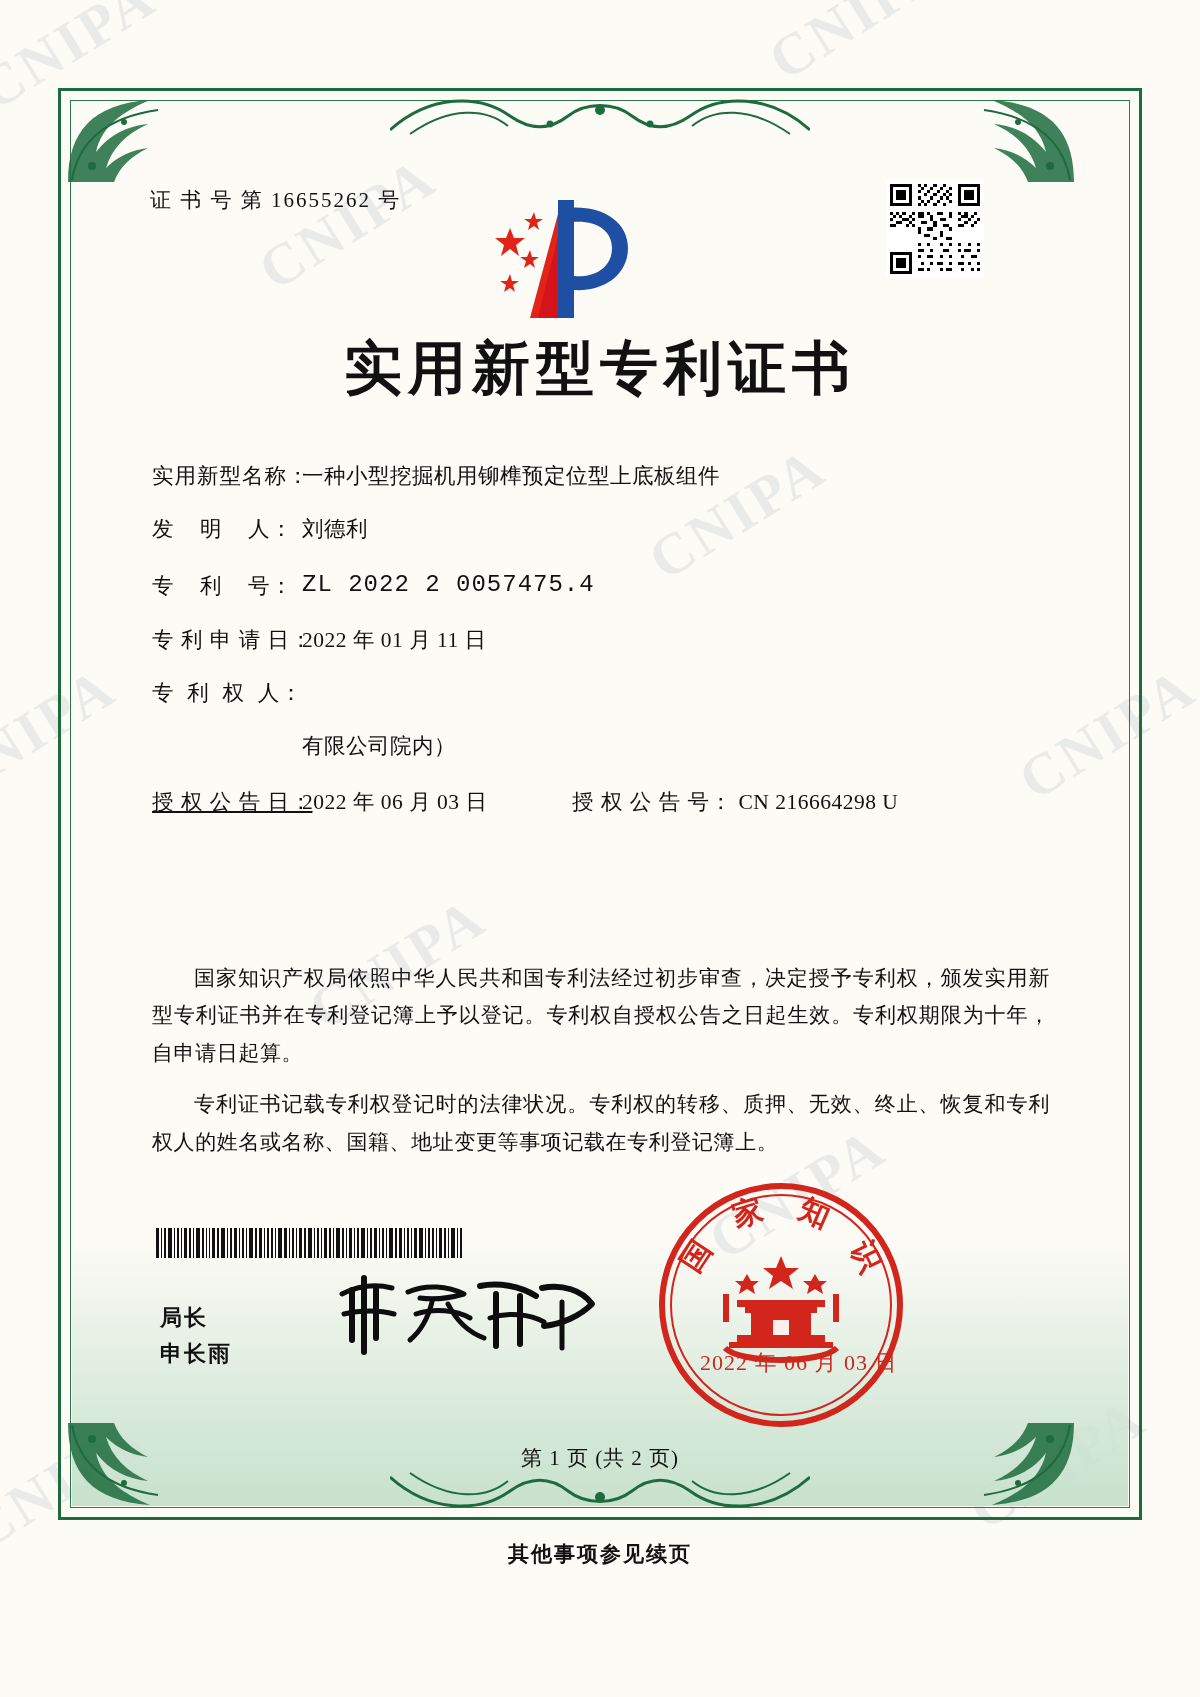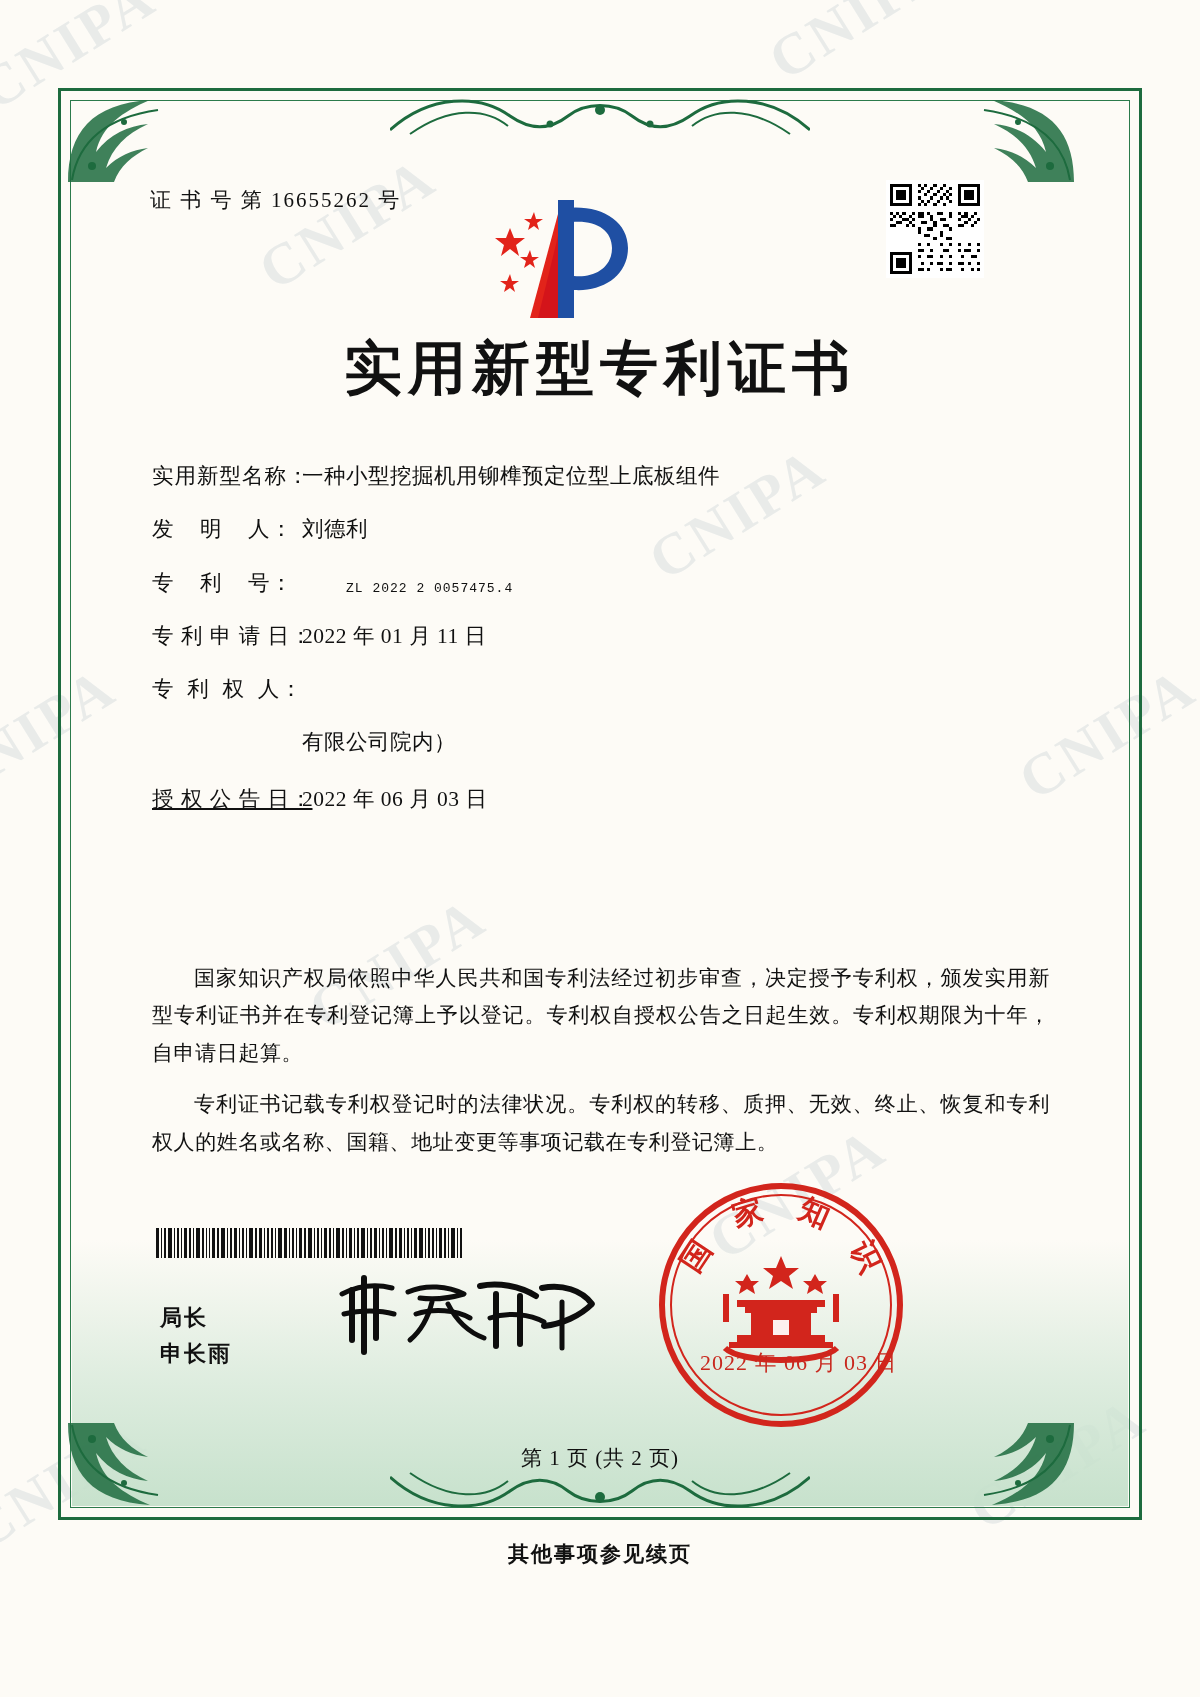--- a/index.html
+++ b/index.html
@@ -173,23 +173,22 @@
     flex: 0 0 150px;
     letter-spacing: 1px;
     white-space: pre;
   }
   .f-value {
     flex: 1 1 auto;
     letter-spacing: 0.5px;
   }
   .f-value.mono {
     font-family: "Liberation Mono", "DejaVu Sans Mono", monospace;
-    font-size: 13px;
+    font-size: 24px;
     letter-spacing: 1px;
-    margin-left: 44px;
   }
   .addr-second {
     margin-left: 150px;
     letter-spacing: 0.5px;
   }
 
   .pub-row {
     display: flex;
     align-items: flex-start;
     margin-bottom: 8px;
@@ -542,20 +541,24 @@
       <div class="f-label">专  利  权  人：</div>
     </div>
 
     <div class="addr-second" style="margin-bottom:24px;">有限公司院内）</div>
 
     <div class="pub-row">
       <div class="pub-left">
         <div class="f-label">授 权 公 告 日：</div>
         <div class="f-value">2022 年 06 月 03 日</div>
       </div>
+      <div class="pub-right">
+        <div class="f-label2">授 权 公 告 号：</div>
+        <div class="f-value">CN 216664298 U</div>
+      </div>
     </div>
 
   </div>
 
   <div class="paragraphs">
     <p>国家知识产权局依照中华人民共和国专利法经过初步审查，决定授予专利权，颁发实用新型专利证书并在专利登记簿上予以登记。专利权自授权公告之日起生效。专利权期限为十年，自申请日起算。</p>
     <p>专利证书记载专利权登记时的法律状况。专利权的转移、质押、无效、终止、恢复和专利权人的姓名或名称、国籍、地址变更等事项记载在专利登记簿上。</p>
   </div>
 
   <div class="barcode">

